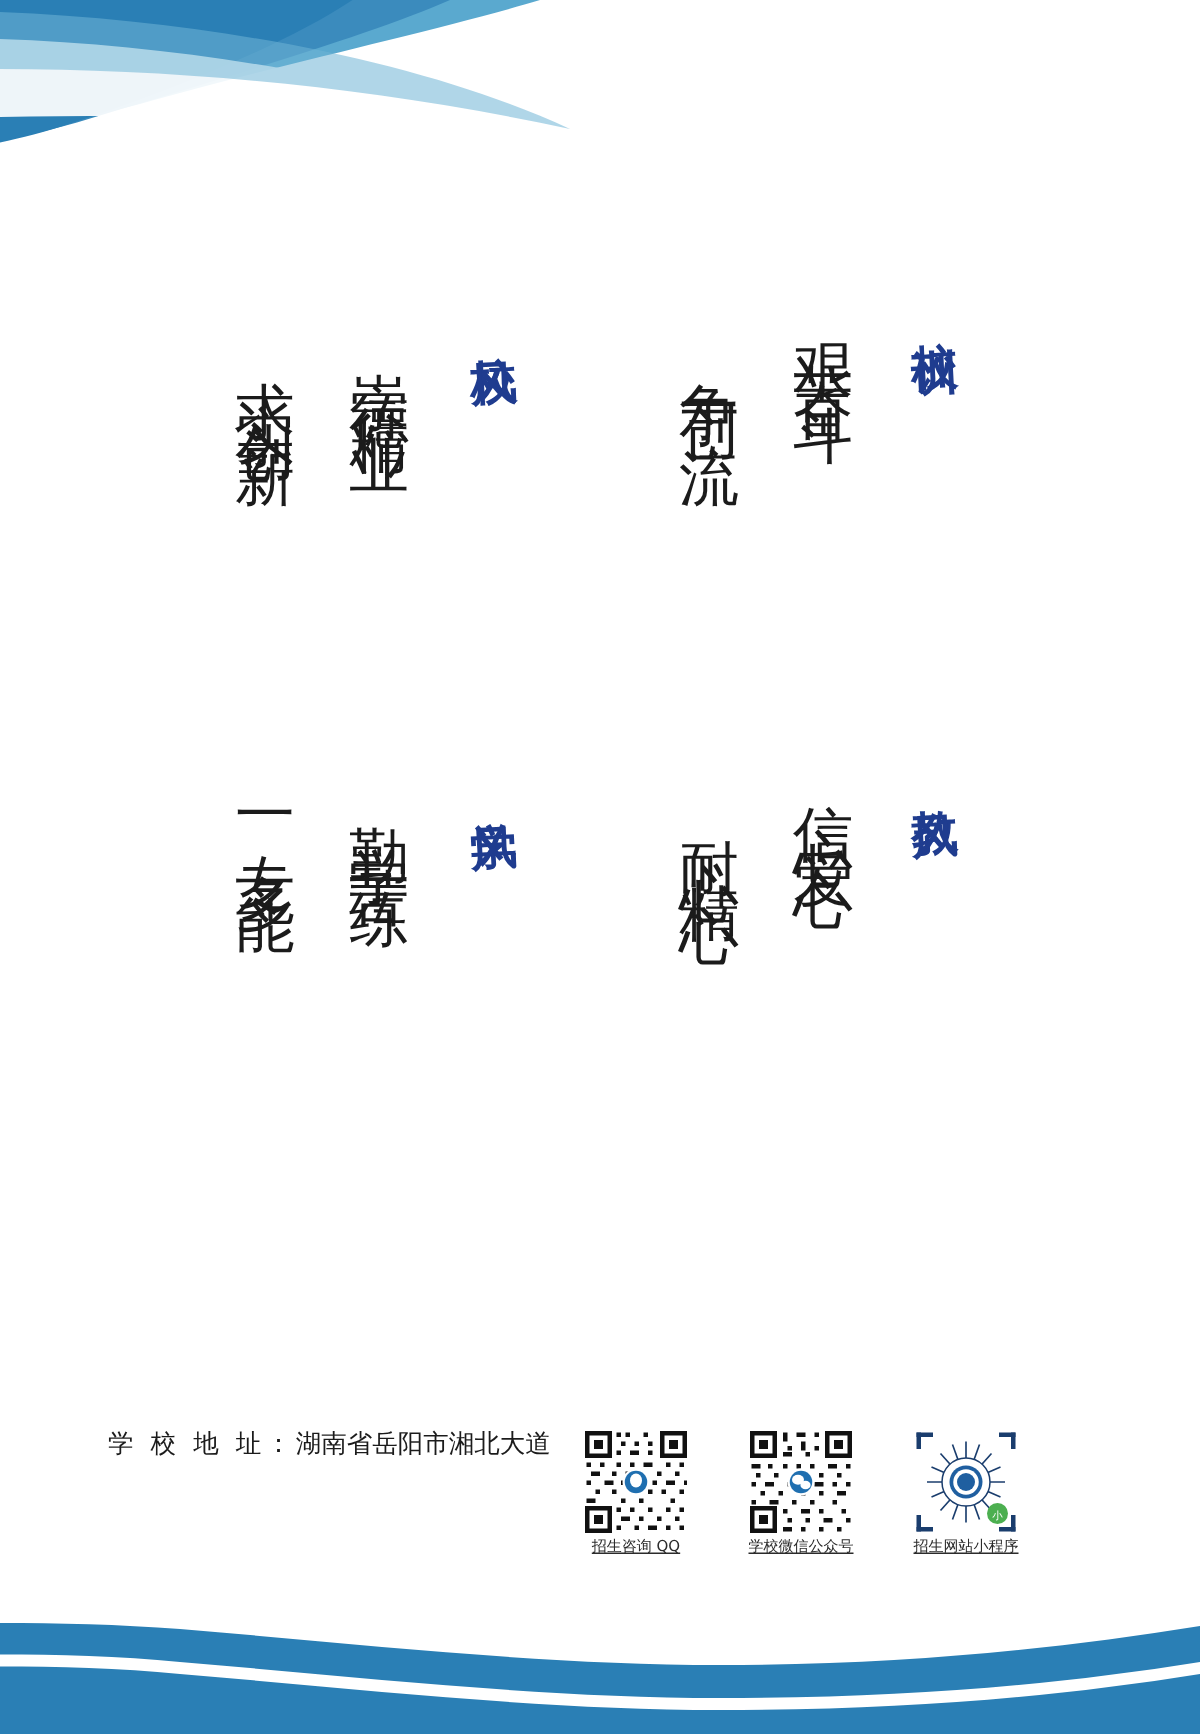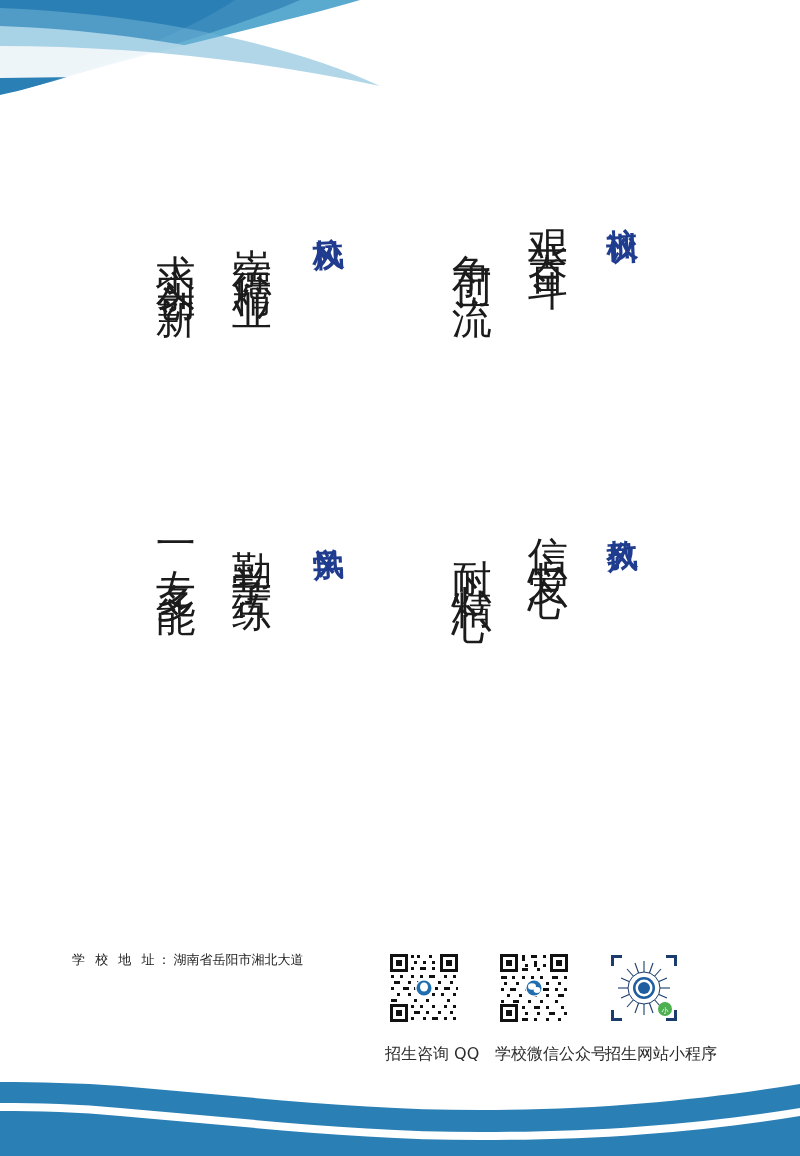--- a/index.html
+++ b/index.html
@@ -92,21 +92,21 @@
     position: absolute;
     left: 0;
     top: 940px;
     width: 800px;
     height: 130px;
   }
   .contact {
     position: absolute;
     left: 72px;
     top: 8px;
-    font-size: 13px;
+    font-size: 17px;
     color: #1b1b1b;
     line-height: 1.85;
     font-family: "DejaVu Sans", sans-serif;
   }
   .contact .row { white-space: nowrap; }
   .contact .key {
     display: inline-block;
     letter-spacing: 3px;
   }
   .contact .val { letter-spacing: 0px; }
@@ -122,25 +122,26 @@
     width: 78px;
     text-align: center;
   }
   .qr-box {
     width: 72px;
     height: 72px;
     margin: 0 auto;
     position: relative;
   }
   .qr-cap {
-    font-size: 16px;
+    font-size: 10px;
     color: #2b2b2b;
-    margin-top: 20px;
+    margin-top: 0;
     font-family: "DejaVu Sans", sans-serif;
     white-space: nowrap;
+    text-decoration: underline;
   }
 </style>
 </head>
 <body>
 
 <div class="top-deco">
   <svg width="800" height="130" viewBox="0 0 800 130" xmlns="http://www.w3.org/2000/svg">
     <path d="M0,0 L800,0 L800,8 C600,10 430,35 300,70 C190,100 90,112 0,112 Z" fill="#ffffff"></path>
     <path d="M0,0 L360,0 C300,18 200,40 120,62 C70,76 28,86 0,90 Z" fill="#5aa9cf"></path>
     <path d="M0,0 L300,0 C250,22 150,52 70,76 C45,84 20,90 0,94 Z" fill="#3b8bbd"></path>

